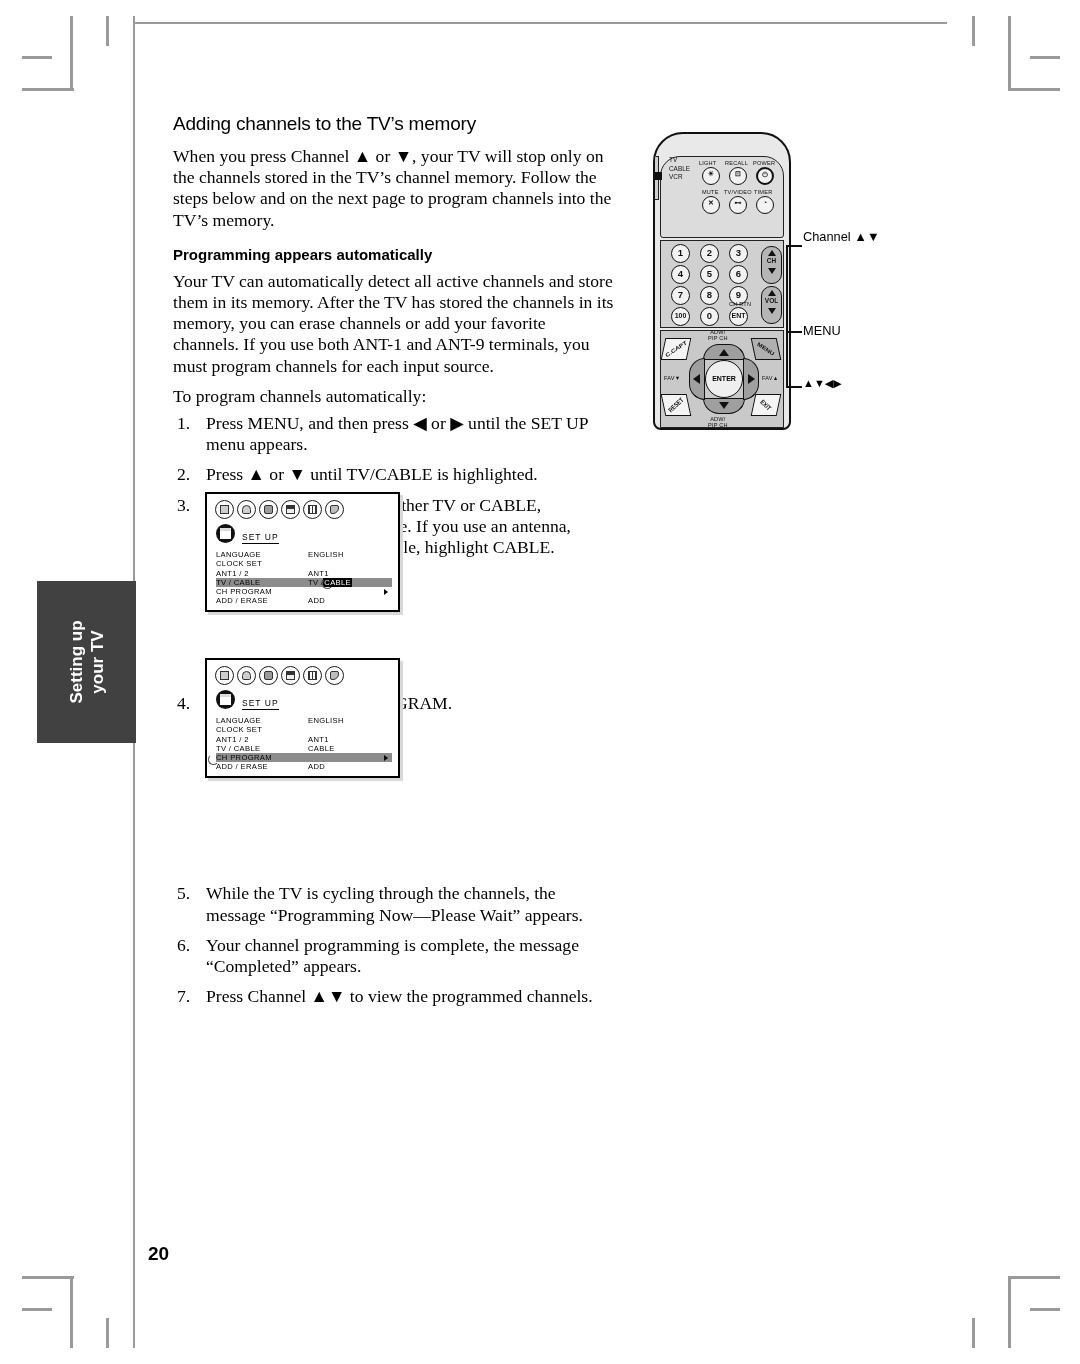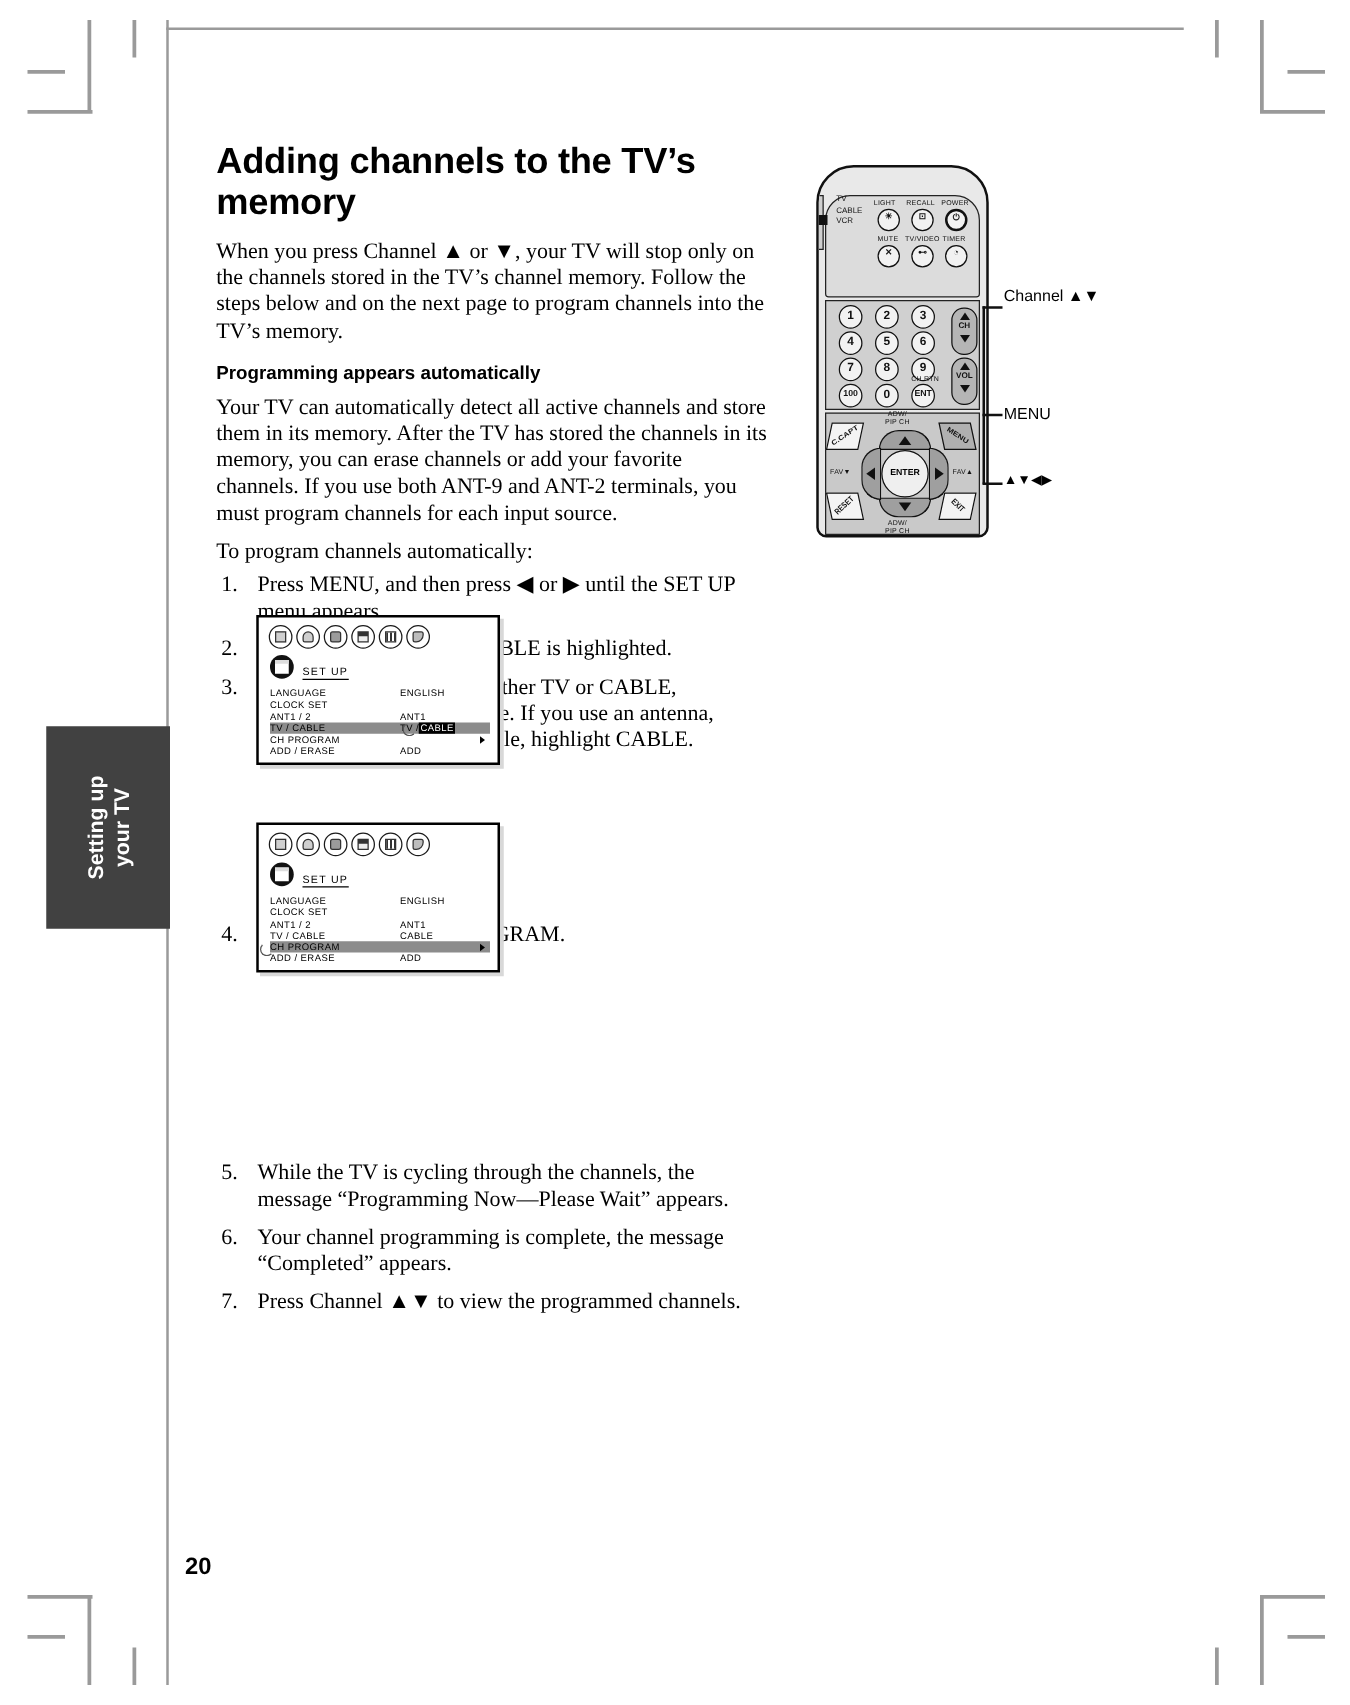--- a/index.html
+++ b/index.html
@@ -54,22 +54,22 @@
   }
 
   
   #content {
     position: absolute;
     left: 173px; top: 113px;
     width: 442px;
   }
   h1.title {
     font-family: "Liberation Sans", sans-serif;
-    font-weight: bold;
-    font-size: 29px;
+    font-weight: normal;
+    font-size: 19px;
     margin: 0 0 11px 0;
     letter-spacing: -0.2px;
   }
   h2.subtitle {
     font-family: "Liberation Sans", sans-serif;
     font-weight: bold;
     font-size: 15px;
     margin: 15px 0 8px 0;
   }
   p.body {
@@ -184,21 +184,21 @@
     font-size: 7.6px;
     letter-spacing: 0.35px;
     line-height: 9.3px;
   }
   .mrow {
     position: relative;
     display: flex;
     height: 9.3px;
     align-items: center;
   }
-  .mrow .lbl { width: 104px; flex: none; white-space: nowrap; }
+  .mrow .lbl { width: 92px; flex: none; white-space: nowrap; }
   .mrow .val { white-space: nowrap; }
   .mrow.hl { background: #8c8c8c; }
   .mrow .val .inv {
     background: #000;
     color: #fff;
     padding: 0 1px;
   }
   .mrow .rarrow {
     position: absolute;
     right: 4px; top: 50%;
@@ -421,21 +421,21 @@
 <div id="page-number">20</div>
 
 <div id="content">
 
   <h1 class="title">Adding channels to the TV’s memory</h1>
 
   <p class="body">When you press Channel ▲ or ▼, your TV will stop only on the channels stored in the TV’s channel memory. Follow the steps below and on the next page to program channels into the TV’s memory.</p>
 
   <h2 class="subtitle">Programming appears automatically</h2>
 
-  <p class="body">Your TV can automatically detect all active channels and store them in its memory. After the TV has stored the channels in its memory, you can erase channels or add your favorite channels. If you use both ANT-9 and ANT-2 terminals, you must program channels for each input source.</p>
+  <p class="body">Your TV can automatically detect all active channels and store them in its memory. After the TV has stored the channels in its memory, you can erase channels or add your favorite channels. If you use both ANT-1 and ANT-9 terminals, you must program channels for each input source.</p>
 
   <p class="lead">To program channels automatically:</p>
 
   <ol class="steps">
     <li>
       <span class="num">1.</span><span>Press MENU, and then press ◀ or ▶ until the SET UP menu appears.</span>
     </li>
     <li>
       <span class="num">2.</span><span>Press ▲ or ▼ until TV/CABLE is highlighted.</span>
     </li>

